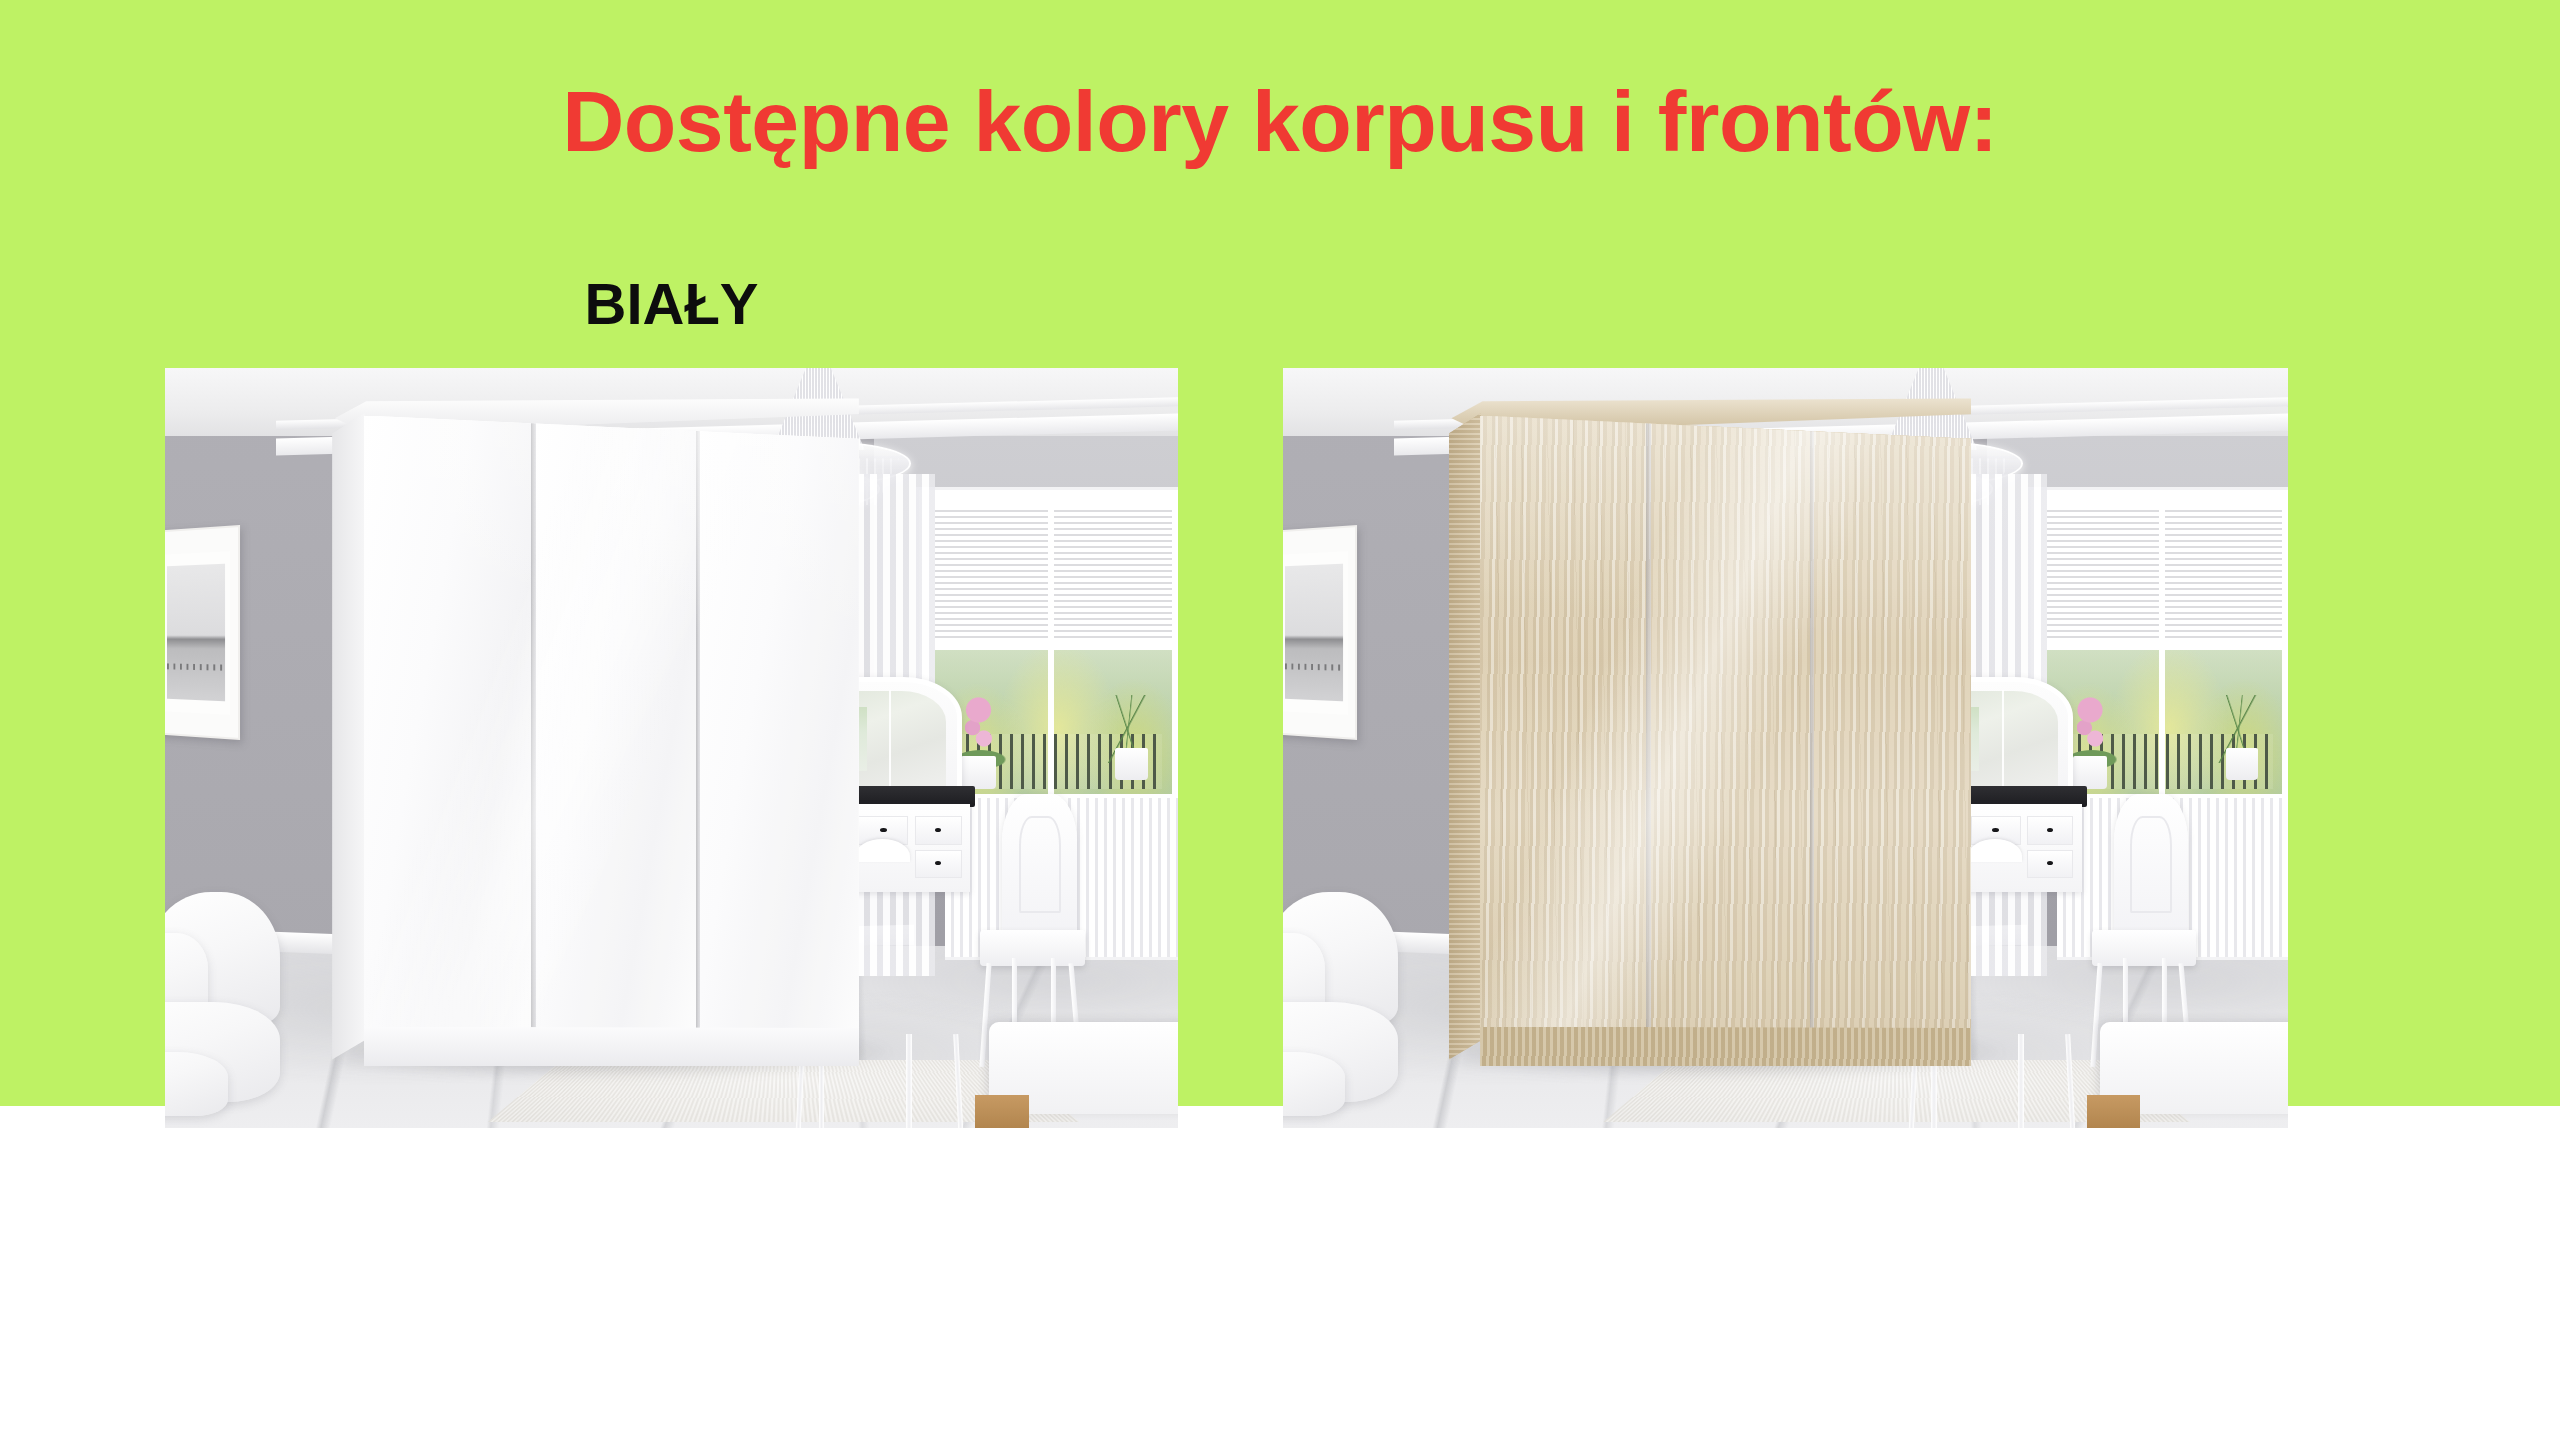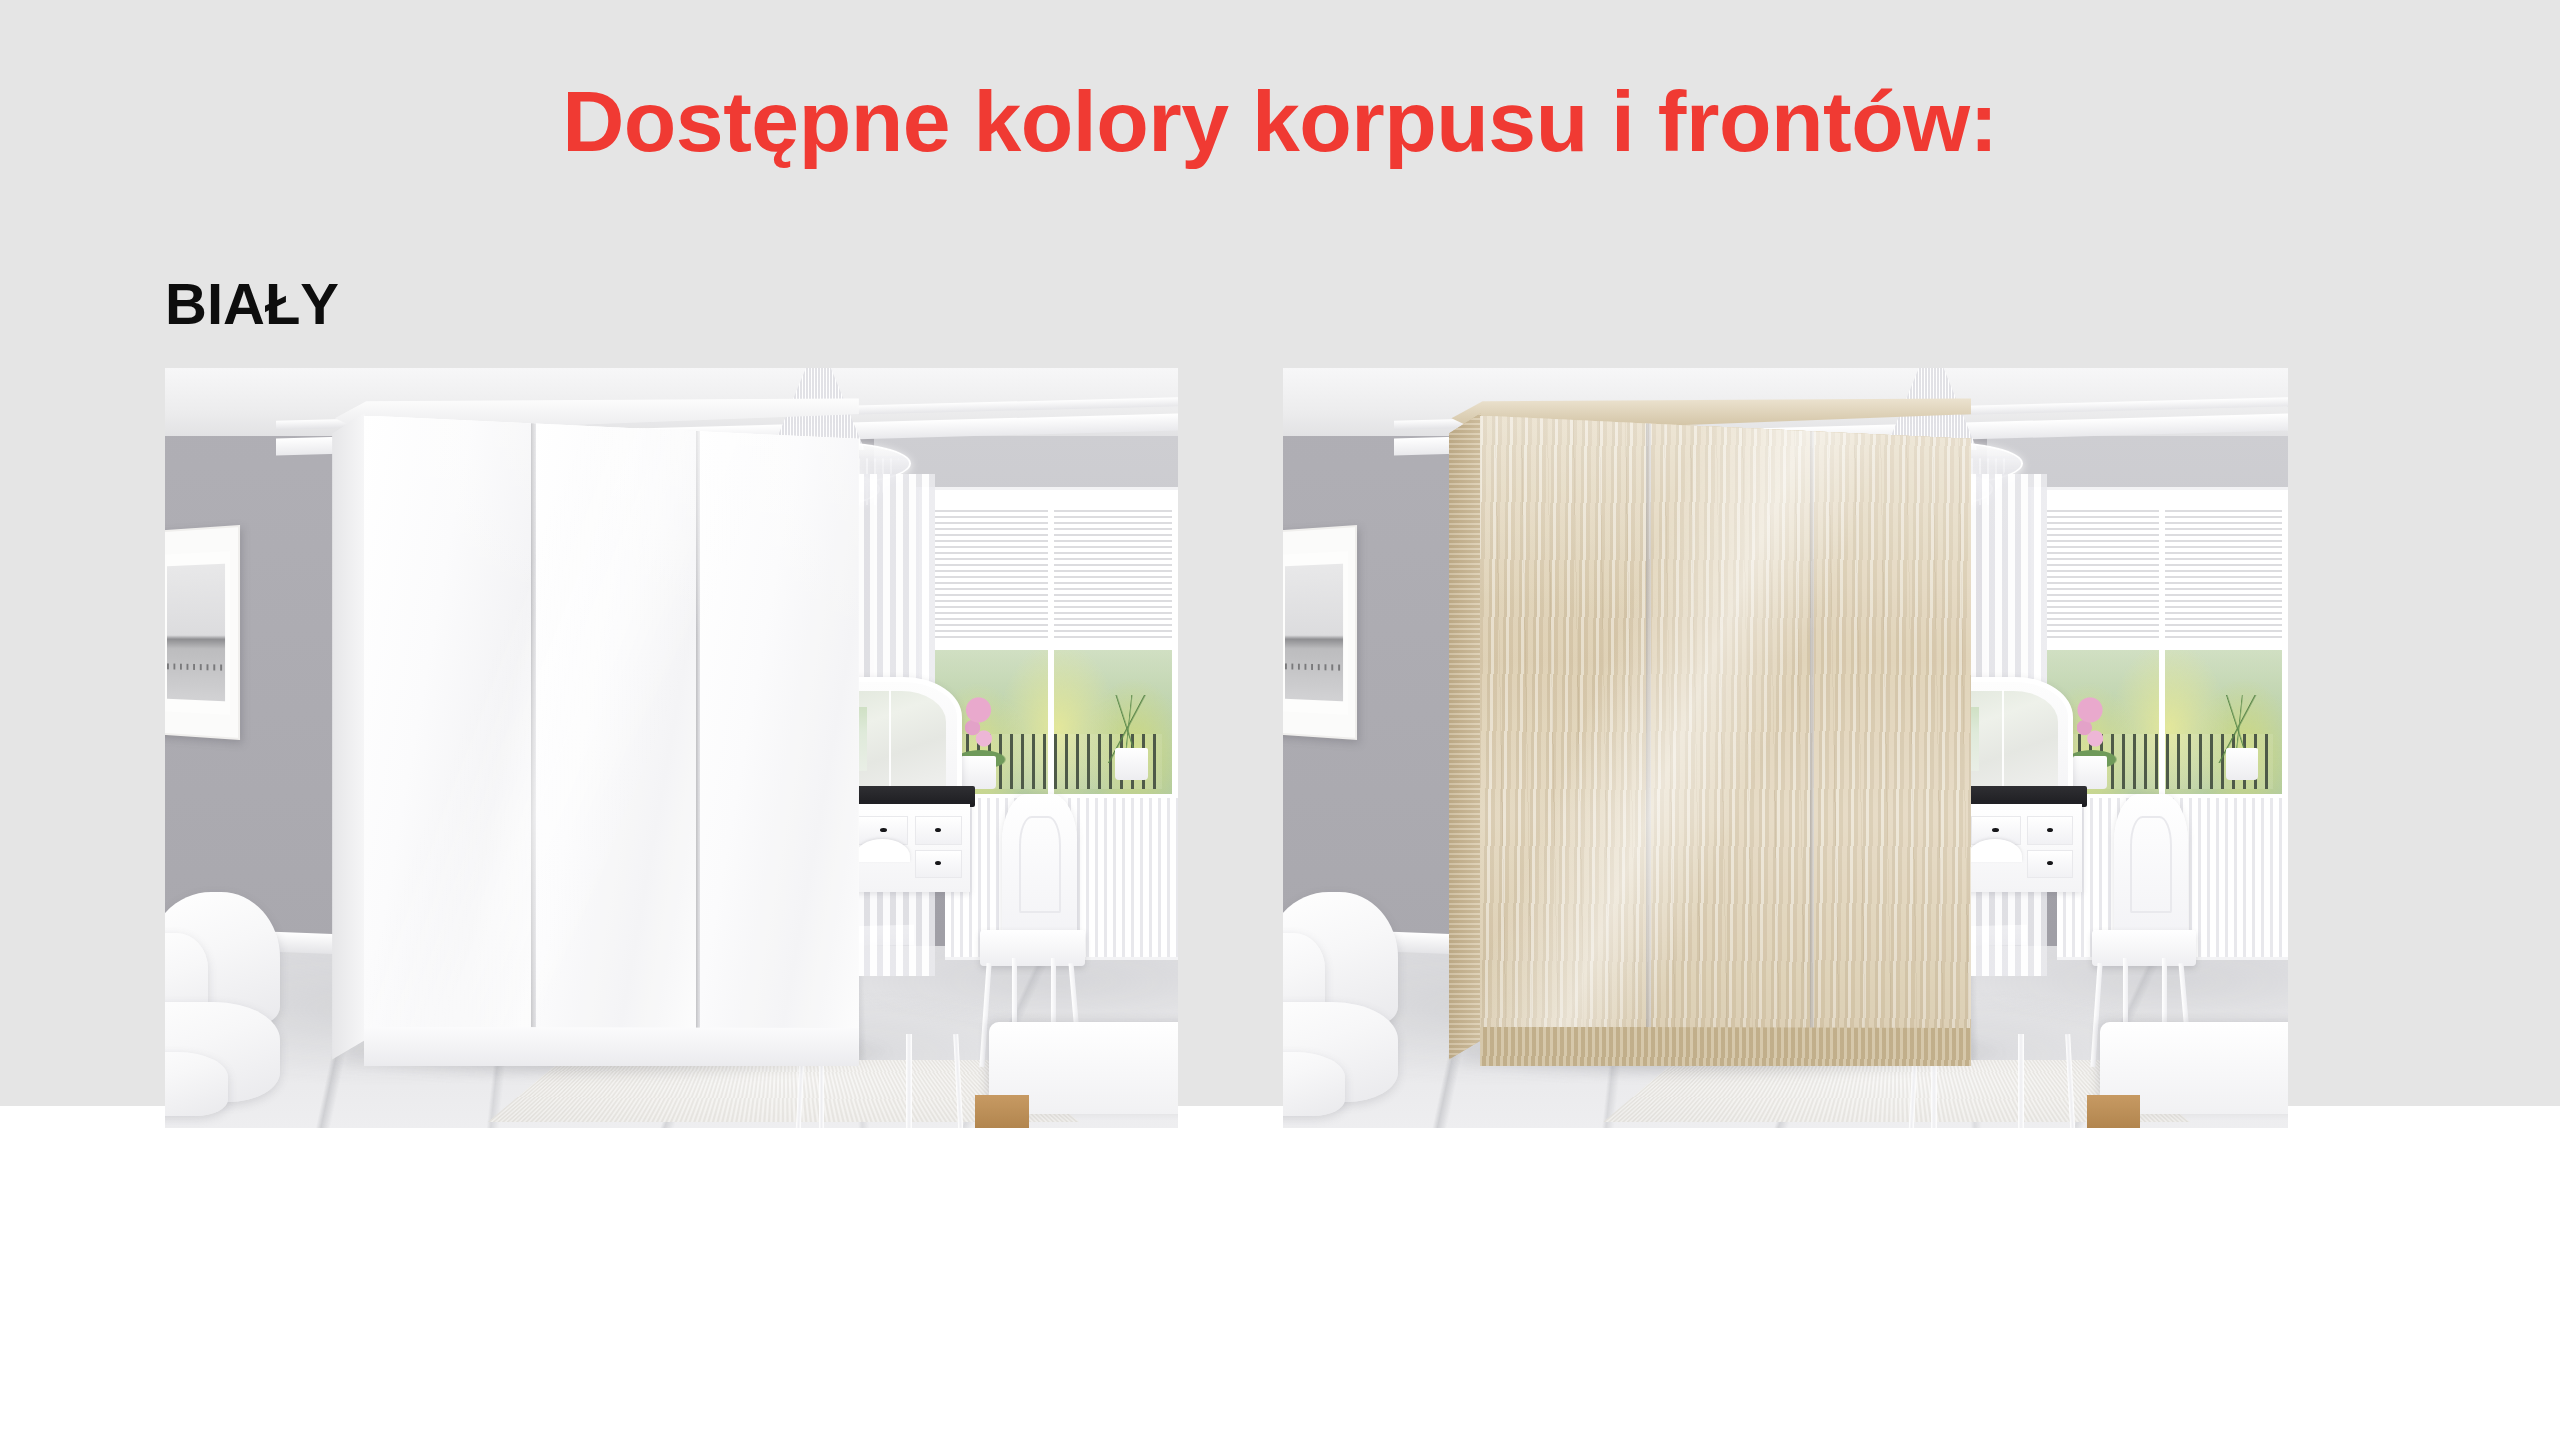--- a/index.html
+++ b/index.html
@@ -11,21 +11,21 @@
     width: 2560px;
     height: 1439px;
     font-family: "Liberation Sans", sans-serif;
     overflow: hidden;
     position: relative;
   }
   .page {
     position: relative;
     width: 2560px;
     height: 1106px;
-    background: #e5e5e5;
+    background: #bef264;
   }
 
   
   .headline {
     position: absolute;
     left: 0;
     top: 78px;
     width: 2560px;
     text-align: center;
     font-size: 86px;
@@ -36,20 +36,21 @@
     line-height: 1;
   }
 
   
   .variant-label {
     position: absolute;
     top: 275px;
     font-size: 58px;
     font-weight: 700;
     color: #0d0d0d;
+    text-align: center;
     white-space: nowrap;
     line-height: 1;
   }
   .variant-label.left  { left: 165px;  width: 1013px; }
   .variant-label.right { left: 1283px; width: 1005px; }
 
   
   .footer-note {
     position: absolute;
     left: 0;

